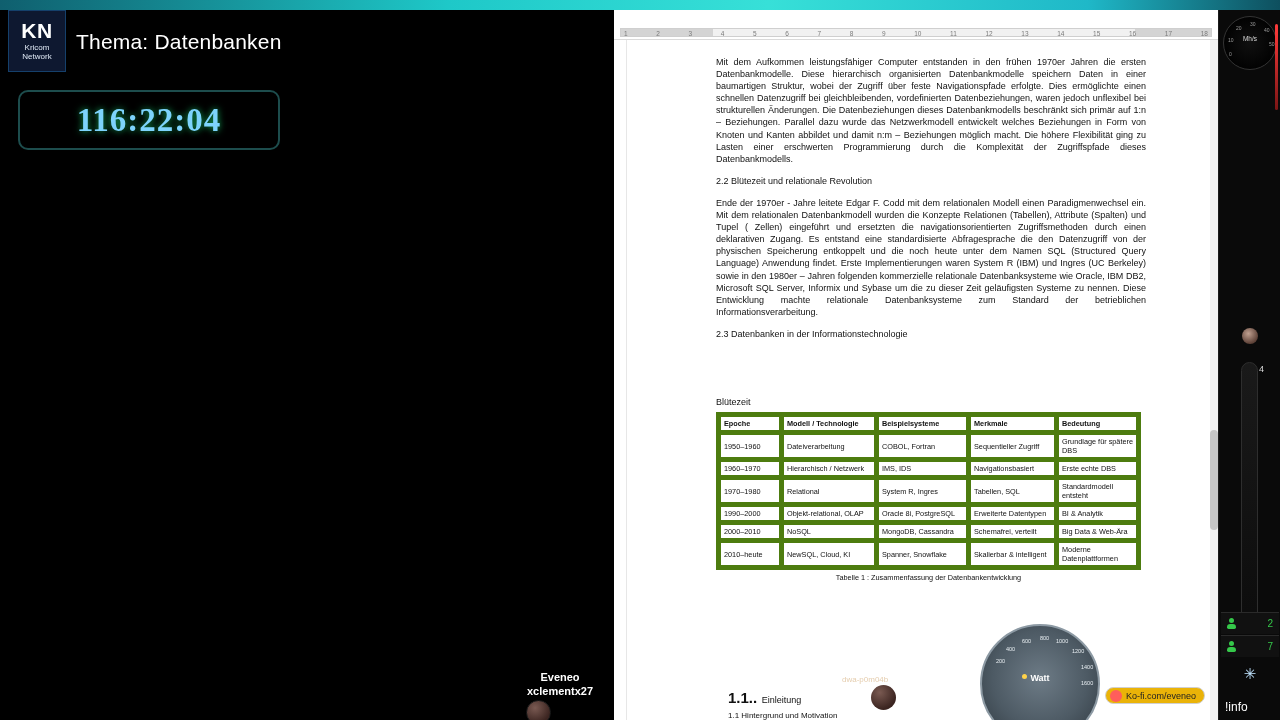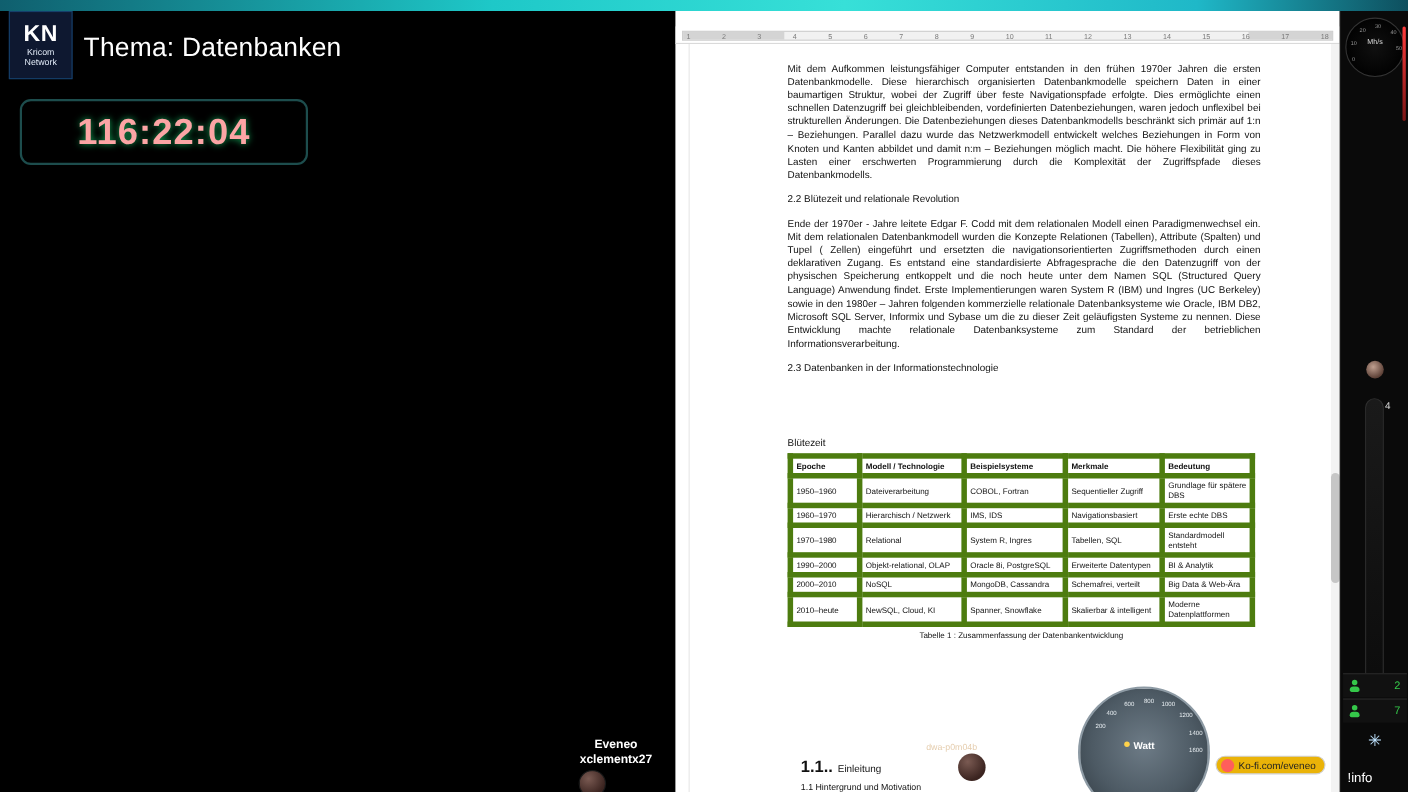--- a/index.html
+++ b/index.html
@@ -37,33 +37,33 @@
   }
   .logo-kn {
     font-size: 21px; font-weight: bold; letter-spacing: 0.5px; line-height: 1;
     color: #ffffff;
   }
   .logo-sub {
     font-size: 8px; line-height: 1.1; text-align: center; margin-top: 3px; color: #dfe8f5;
   }
   .thema-title {
     position: absolute; top: 20px; left: 76px;
-    color: #ffffff; font-size: 24px; letter-spacing: 0.2px;
+    color: #ffffff; font-size: 21px; letter-spacing: 0.2px;
   }
   .timer-box {
     position: absolute; top: 80px; left: 18px; width: 262px; height: 60px;
     border: 2px solid #1d4d4d;
     border-radius: 10px;
     background: #000;
     display: flex; align-items: center; justify-content: center;
   }
   .timer-text {
-    font-family: Liberation Sans, sans-serif;
+    font-family: Liberation Serif, serif;
     font-size: 33px; font-weight: bold;
-    color: #fca5a5;
+    color: #7dd3fc;
     text-shadow: 0 0 7px rgba(25,230,122,0.75);
     letter-spacing: 1px;
   }
   .streamer-name {
     position: absolute; left: 500px; top: 660px; width: 120px;
     text-align: center; color: #fff; font-size: 11px; font-weight: bold;
     line-height: 14px;
   }
   .avatar-left {
     position: absolute; left: 526px; top: 690px;

